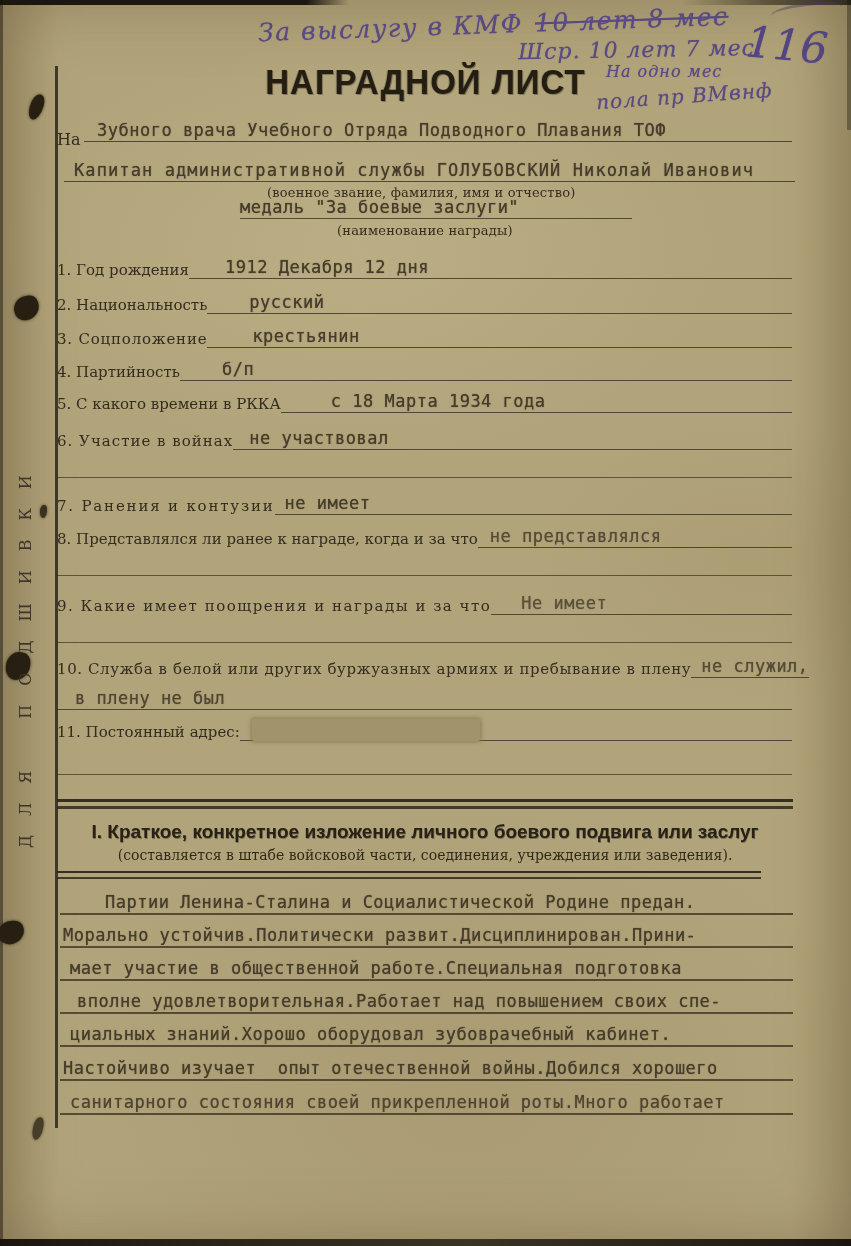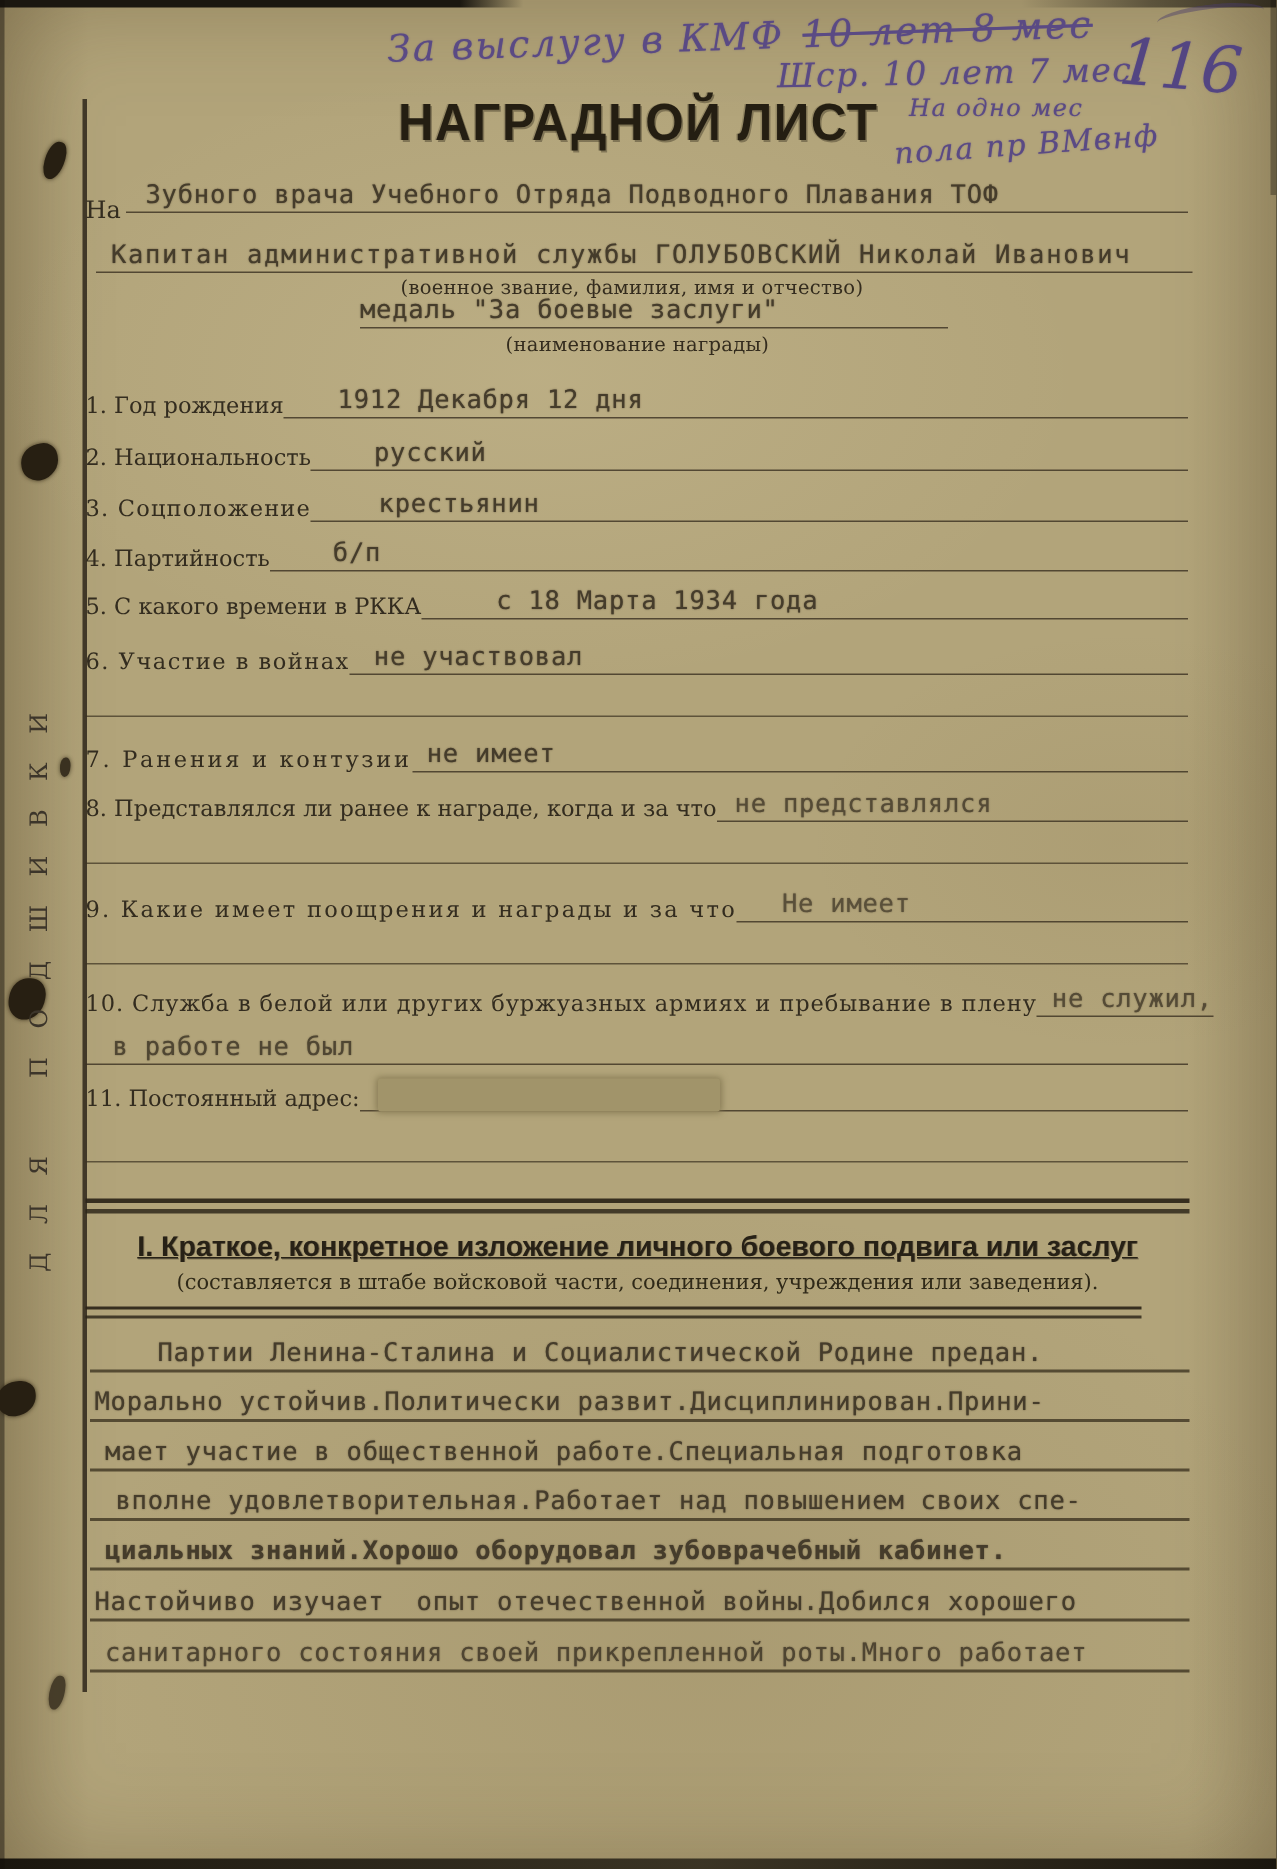--- a/index.html
+++ b/index.html
@@ -89,29 +89,29 @@
 
   .redacted{position:absolute;left:12px;bottom:-1px;width:228px;height:22px;background:#a1946a;
     box-shadow:0 0 4px 1px rgba(132,120,82,.9);border-radius:2px;}
 
   .divider{position:absolute;left:57px;right:58px;height:4px;
     border-top:3px solid rgba(44,37,24,.92);border-bottom:3px solid rgba(44,37,24,.82);}
   .d1{top:799px;}
   .d2{top:871px;right:90px;border-top-width:2.5px;border-bottom-width:2.5px;}
 
   .heading{left:57px;right:58px;top:821px;text-align:center;font-family:"Liberation Sans",sans-serif;
-    font-weight:bold;font-size:19px;color:#272116;text-shadow:.6px .6px 0 rgba(39,33,22,.4);text-decoration:underline;}
+    font-weight:bold;font-size:19px;color:#272116;text-shadow:.6px .6px 0 rgba(39,33,22,.4);}
   .subheading{left:57px;right:58px;top:847px;text-align:center;font-size:14px;color:#2f2918;}
 
   .pline{position:absolute;left:60px;right:58px;height:22px;border-bottom:2px solid rgba(55,45,28,.75);display:flex;align-items:flex-end;}
   .p0{top:891px;} .p0 .val{padding-left:45px;}
   .p1{top:924px;} .p1 .val{padding-left:3px;}
   .p2{top:957px;} .p2 .val{padding-left:10px;}
   .p3{top:990px;} .p3 .val{padding-left:17px;}
-  .p4{top:1023px;font-weight:bold;} .p4 .val{padding-left:10px;}
+  .p4{top:1023px;} .p4 .val{padding-left:10px;}
   .p5{top:1057px;} .p5 .val{padding-left:3px;}
   .p6{top:1091px;} .p6 .val{padding-left:10px;opacity:.9;}
 </style>
 </head>
 <body>
 
 <div class="page">
 
   <div class="abs edge-top"></div>
   <div class="abs edge-bottom"></div>
@@ -220,21 +220,21 @@
   <div class="bline b9"></div>
 
   <div class="row f10a">
     <span class="plabel">10. Служба в белой или других буржуазных армиях и пребывание в плену</span>
     <span class="fill">
         <span class="typed val">не служил,</span>
       </span>
   </div>
   <div class="row f10b">
     <span class="fill">
-        <span class="typed val">в работе не был</span>
+        <span class="typed val">в плену не был</span>
       </span>
   </div>
 
   <div class="row f11">
     <span class="plabel">11. Постоянный адрес:</span>
     <span class="fill">
         <span class="redacted"></span>
       </span>
   </div>
   <div class="bline b11"></div>

